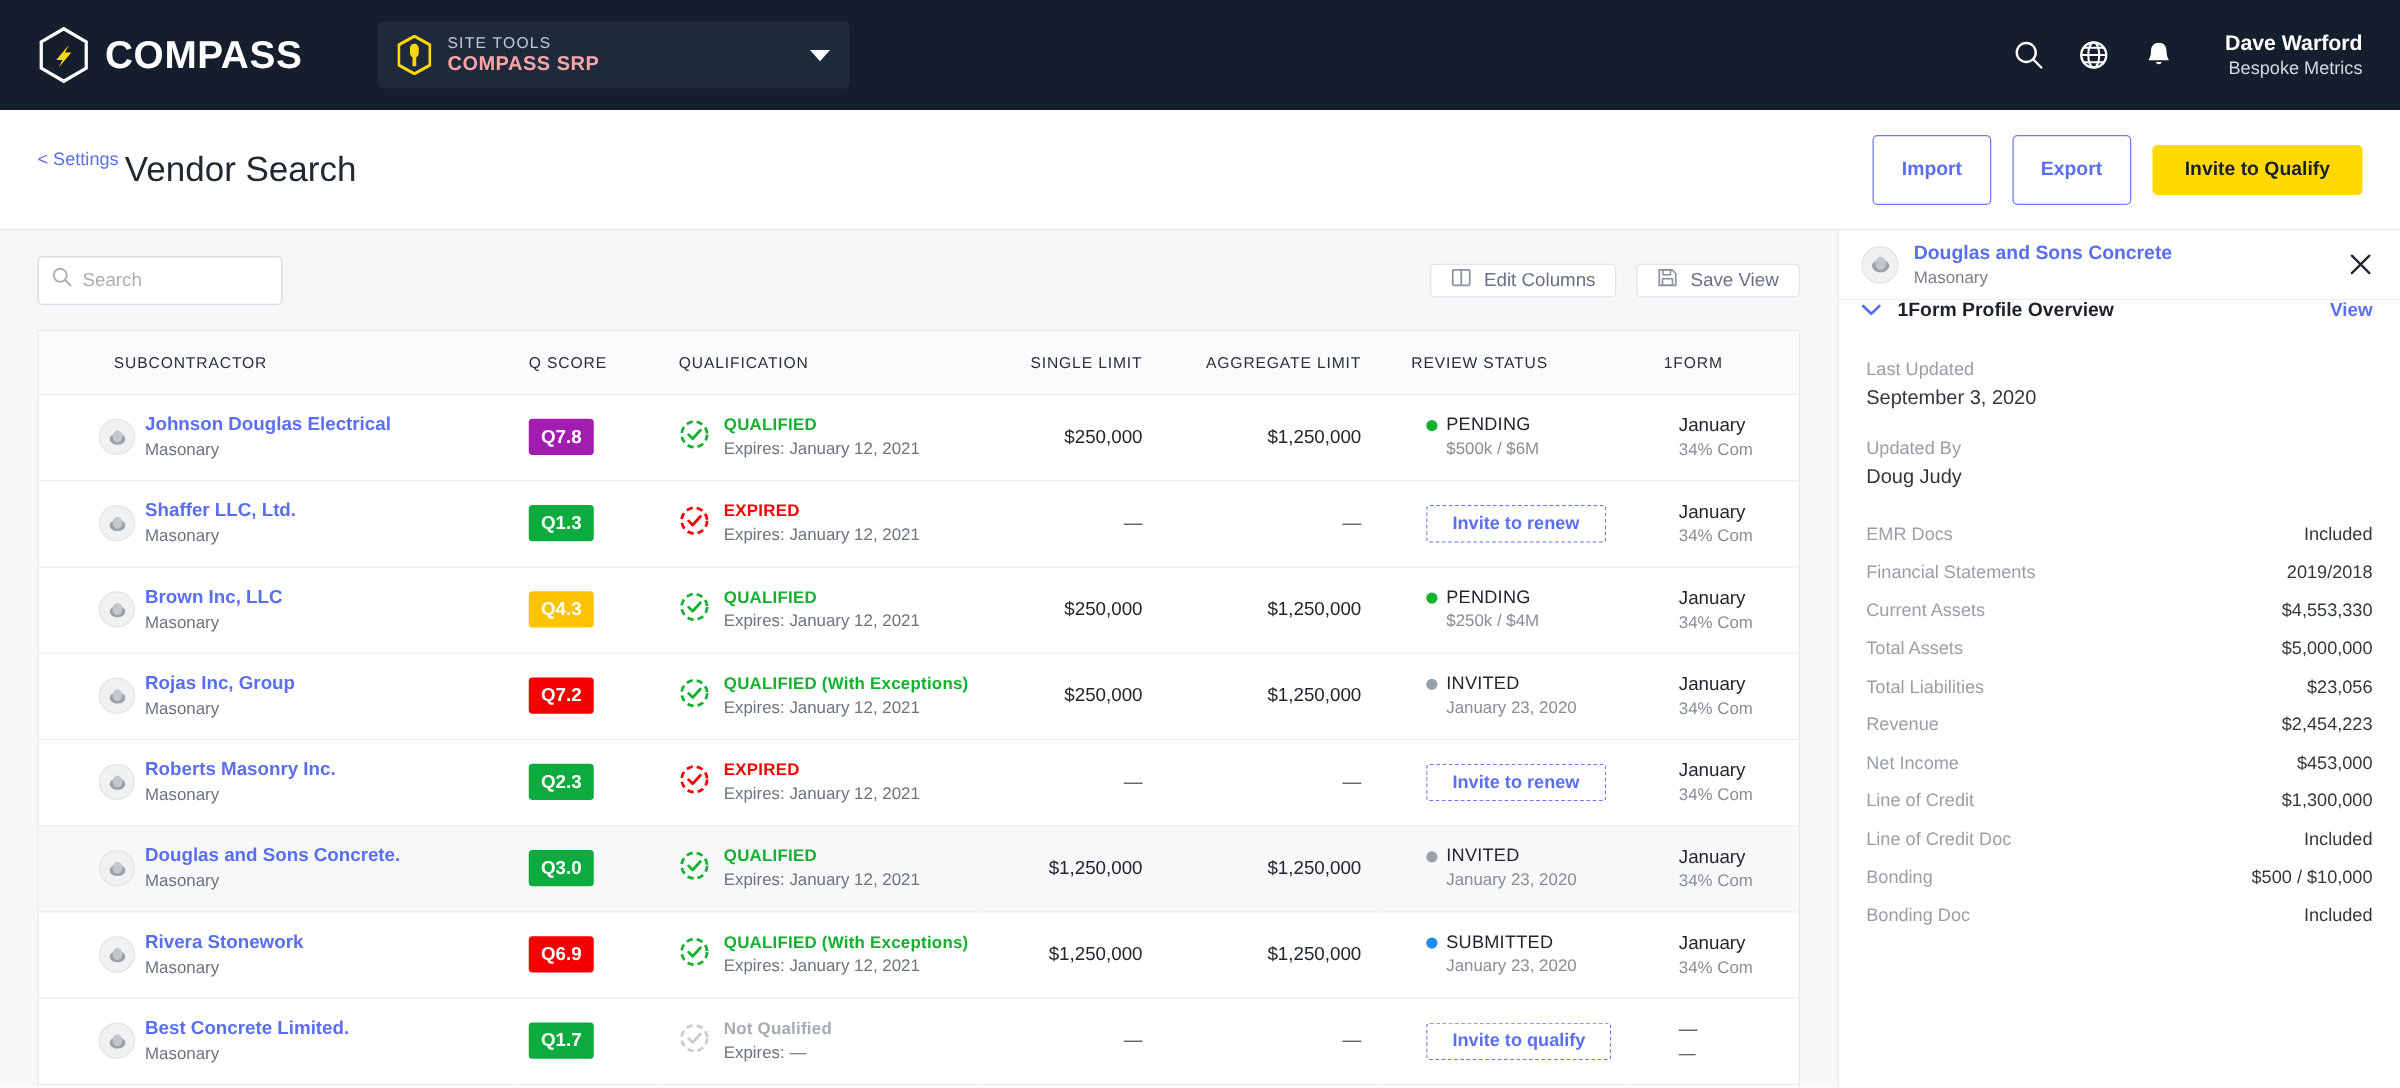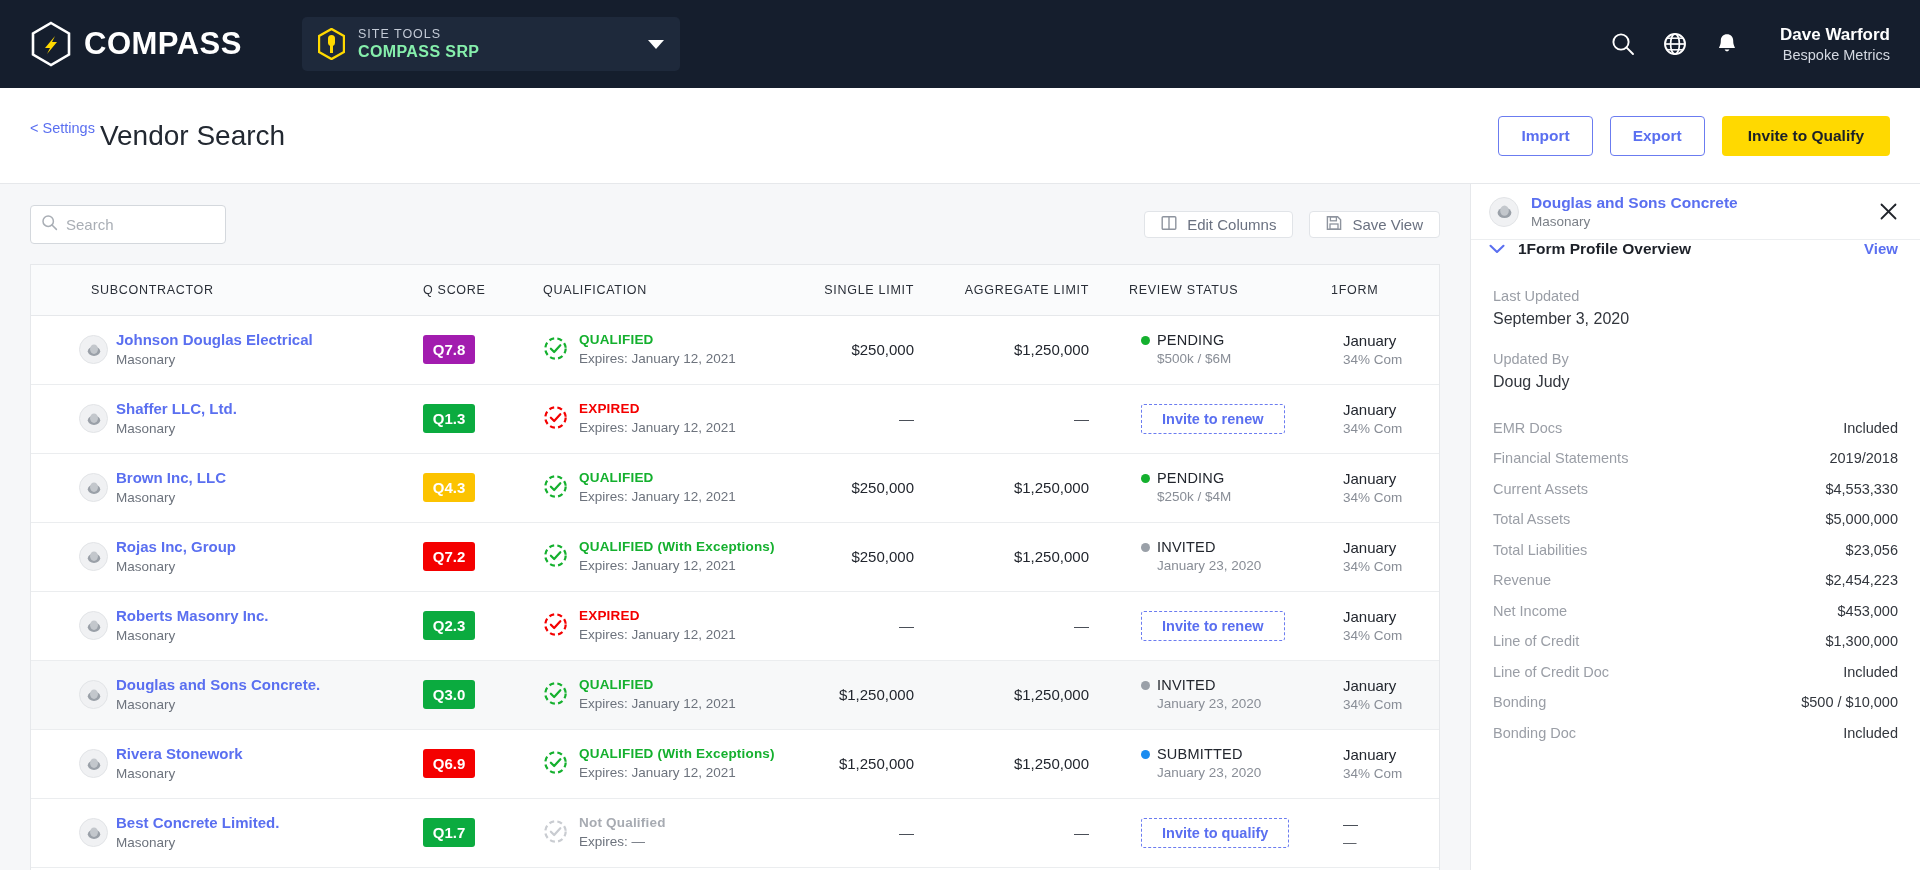--- a/index.html
+++ b/index.html
@@ -24,21 +24,21 @@
   }
   .sitetools {
     margin-left: 60px; width: 378px; height: 54px;
     background: #1e293b; border-radius: 5px;
     display: flex; align-items: center; padding: 0 16px; gap: 13px;
     cursor: pointer;
   }
   .st-icon { width: 27px; height: 32px; flex: 0 0 auto; }
   .st-labels { display: flex; flex-direction: column; justify-content: center; gap: 2px; }
   .st-top { color: #c3cad6; font-size: 12.5px; letter-spacing: 1px; }
-  .st-bottom { color: #86efac; font-size: 16px; font-weight: 700; letter-spacing: 0.4px; }
+  .st-bottom { color: #fca5a5; font-size: 16px; font-weight: 700; letter-spacing: 0.4px; }
   .st-caret {
     margin-left: auto;
     width: 0; height: 0;
     border-left: 8px solid transparent; border-right: 8px solid transparent;
     border-top: 9px solid #ffffff;
   }
   .nav-right {
     margin-left: auto; display: flex; align-items: center; gap: 26px;
   }
   .nav-icon { cursor: pointer; display: flex; align-items: center; }
@@ -50,21 +50,21 @@
   .pagehead {
     height: 96px; background: #ffffff; padding: 0 30px;
     display: flex; align-items: center; position: relative;
     border-bottom: 1px solid #e6e8eb;
   }
   .crumb-title { display: flex; flex-direction: row; gap: 5px; }
   .crumb { color: #5a6ff0; font-size: 14.5px; cursor: pointer; }
   .ptitle { color: #222831; font-size: 28px; font-weight: 400; }
   .head-actions { margin-left: auto; display: flex; align-items: center; gap: 17px; }
   .btn-outline {
-    min-width: 90px; height: 40px; padding: 0 22px;
+    min-width: 90px; height: 56px; padding: 0 22px;
     border: 1.5px solid #6b7cf0; border-radius: 4px;
     background: #ffffff; color: #5a6ff0;
     font-size: 15.5px; font-weight: 700; cursor: pointer;
     font-family: "Liberation Sans", sans-serif;
   }
   .btn-yellow {
     height: 40px; padding: 0 26px; border: none; border-radius: 4px;
     background: #ffd900; color: #1b2028;
     font-size: 15.5px; font-weight: 700; cursor: pointer;
     font-family: "Liberation Sans", sans-serif;

